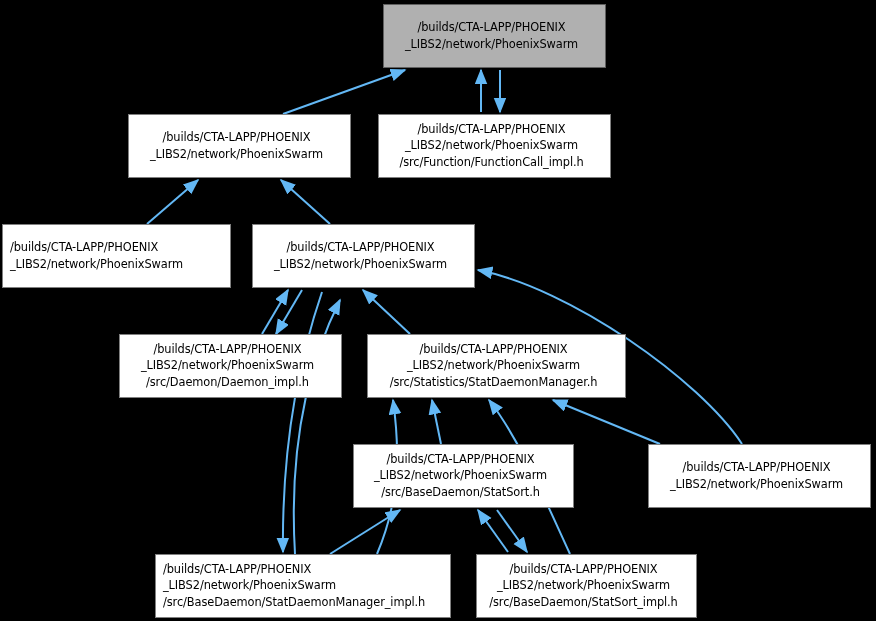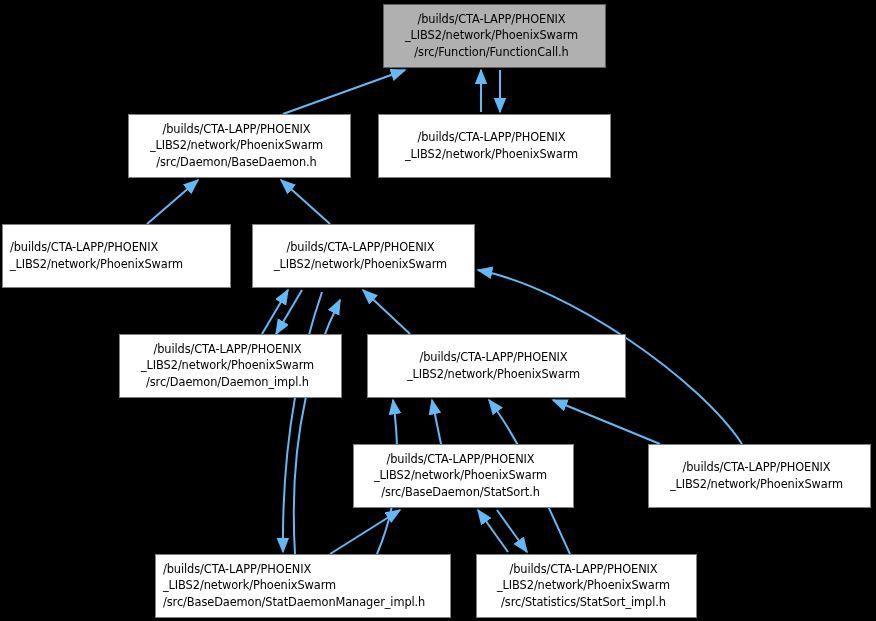--- a/index.html
+++ b/index.html
@@ -42,61 +42,61 @@
         <path d="M 660 444 L 553 400" fill="none" stroke="#63b8f5" stroke-width="2" marker-end="url(#ah)"></path>
         <path d="M 330 554 L 400 510" fill="none" stroke="#63b8f5" stroke-width="2" marker-end="url(#ah)"></path>
         <path d="M 508 552 L 478 510" fill="none" stroke="#63b8f5" stroke-width="2" marker-end="url(#ah)"></path>
         <path d="M 497 510 L 527 552" fill="none" stroke="#63b8f5" stroke-width="2" marker-end="url(#ah)"></path>
       </g>
   </svg>
   <div id="node-layer">
       <div class="node root" style="left: 383px; top: 4px; width: 223px; height: 64px;">
         <span class="c">/builds/CTA-LAPP/PHOENIX</span>
         <span class="c">_LIBS2/network/PhoenixSwarm</span>
-        <span class="c">/src/Function/FunctionCall.h</span>
       </div>
       <div class="node" style="left: 128px; top: 114px; width: 223px; height: 64px;">
         <span class="c">/builds/CTA-LAPP/PHOENIX</span>
         <span class="c">_LIBS2/network/PhoenixSwarm</span>
-        <span class="c">/src/Daemon/BaseDaemon.h</span>
       </div>
       <div class="node" style="left: 378px; top: 114px; width: 233px; height: 64px;">
         <span class="c">/builds/CTA-LAPP/PHOENIX</span>
         <span class="c">_LIBS2/network/PhoenixSwarm</span>
+        <span class="c">/src/Function/FunctionCall_impl.h</span>
       </div>
       <div class="node" style="left: 2px; top: 224px; width: 229px; height: 64px;">
         <span class="l">/builds/CTA-LAPP/PHOENIX</span>
         <span class="l">_LIBS2/network/PhoenixSwarm</span>
       </div>
       <div class="node" style="left: 252px; top: 224px; width: 223px; height: 64px;">
         <span class="c">/builds/CTA-LAPP/PHOENIX</span>
         <span class="c">_LIBS2/network/PhoenixSwarm</span>
       </div>
       <div class="node" style="left: 119px; top: 334px; width: 223px; height: 64px;">
         <span class="c">/builds/CTA-LAPP/PHOENIX</span>
         <span class="c">_LIBS2/network/PhoenixSwarm</span>
         <span class="c">/src/Daemon/Daemon_impl.h</span>
       </div>
       <div class="node" style="left: 367px; top: 334px; width: 259px; height: 64px;">
         <span class="c">/builds/CTA-LAPP/PHOENIX</span>
         <span class="c">_LIBS2/network/PhoenixSwarm</span>
+        <span class="c">/src/Statistics/StatDaemonManager.h</span>
       </div>
       <div class="node" style="left: 353px; top: 444px; width: 221px; height: 64px;">
         <span class="c">/builds/CTA-LAPP/PHOENIX</span>
         <span class="c">_LIBS2/network/PhoenixSwarm</span>
         <span class="c">/src/BaseDaemon/StatSort.h</span>
       </div>
       <div class="node" style="left: 648px; top: 444px; width: 223px; height: 64px;">
         <span class="c">/builds/CTA-LAPP/PHOENIX</span>
         <span class="c">_LIBS2/network/PhoenixSwarm</span>
       </div>
       <div class="node" style="left: 155px; top: 554px; width: 296px; height: 64px;">
         <span class="l">/builds/CTA-LAPP/PHOENIX</span>
         <span class="l">_LIBS2/network/PhoenixSwarm</span>
         <span class="l">/src/BaseDaemon/StatDaemonManager_impl.h</span>
       </div>
       <div class="node" style="left: 476px; top: 554px; width: 221px; height: 64px;">
         <span class="c">/builds/CTA-LAPP/PHOENIX</span>
         <span class="c">_LIBS2/network/PhoenixSwarm</span>
-        <span class="c">/src/Statistics/StatSort_impl.h</span>
+        <span class="c">/src/BaseDaemon/StatSort_impl.h</span>
       </div>
     </div>
 </div>
 
 </body></html>

